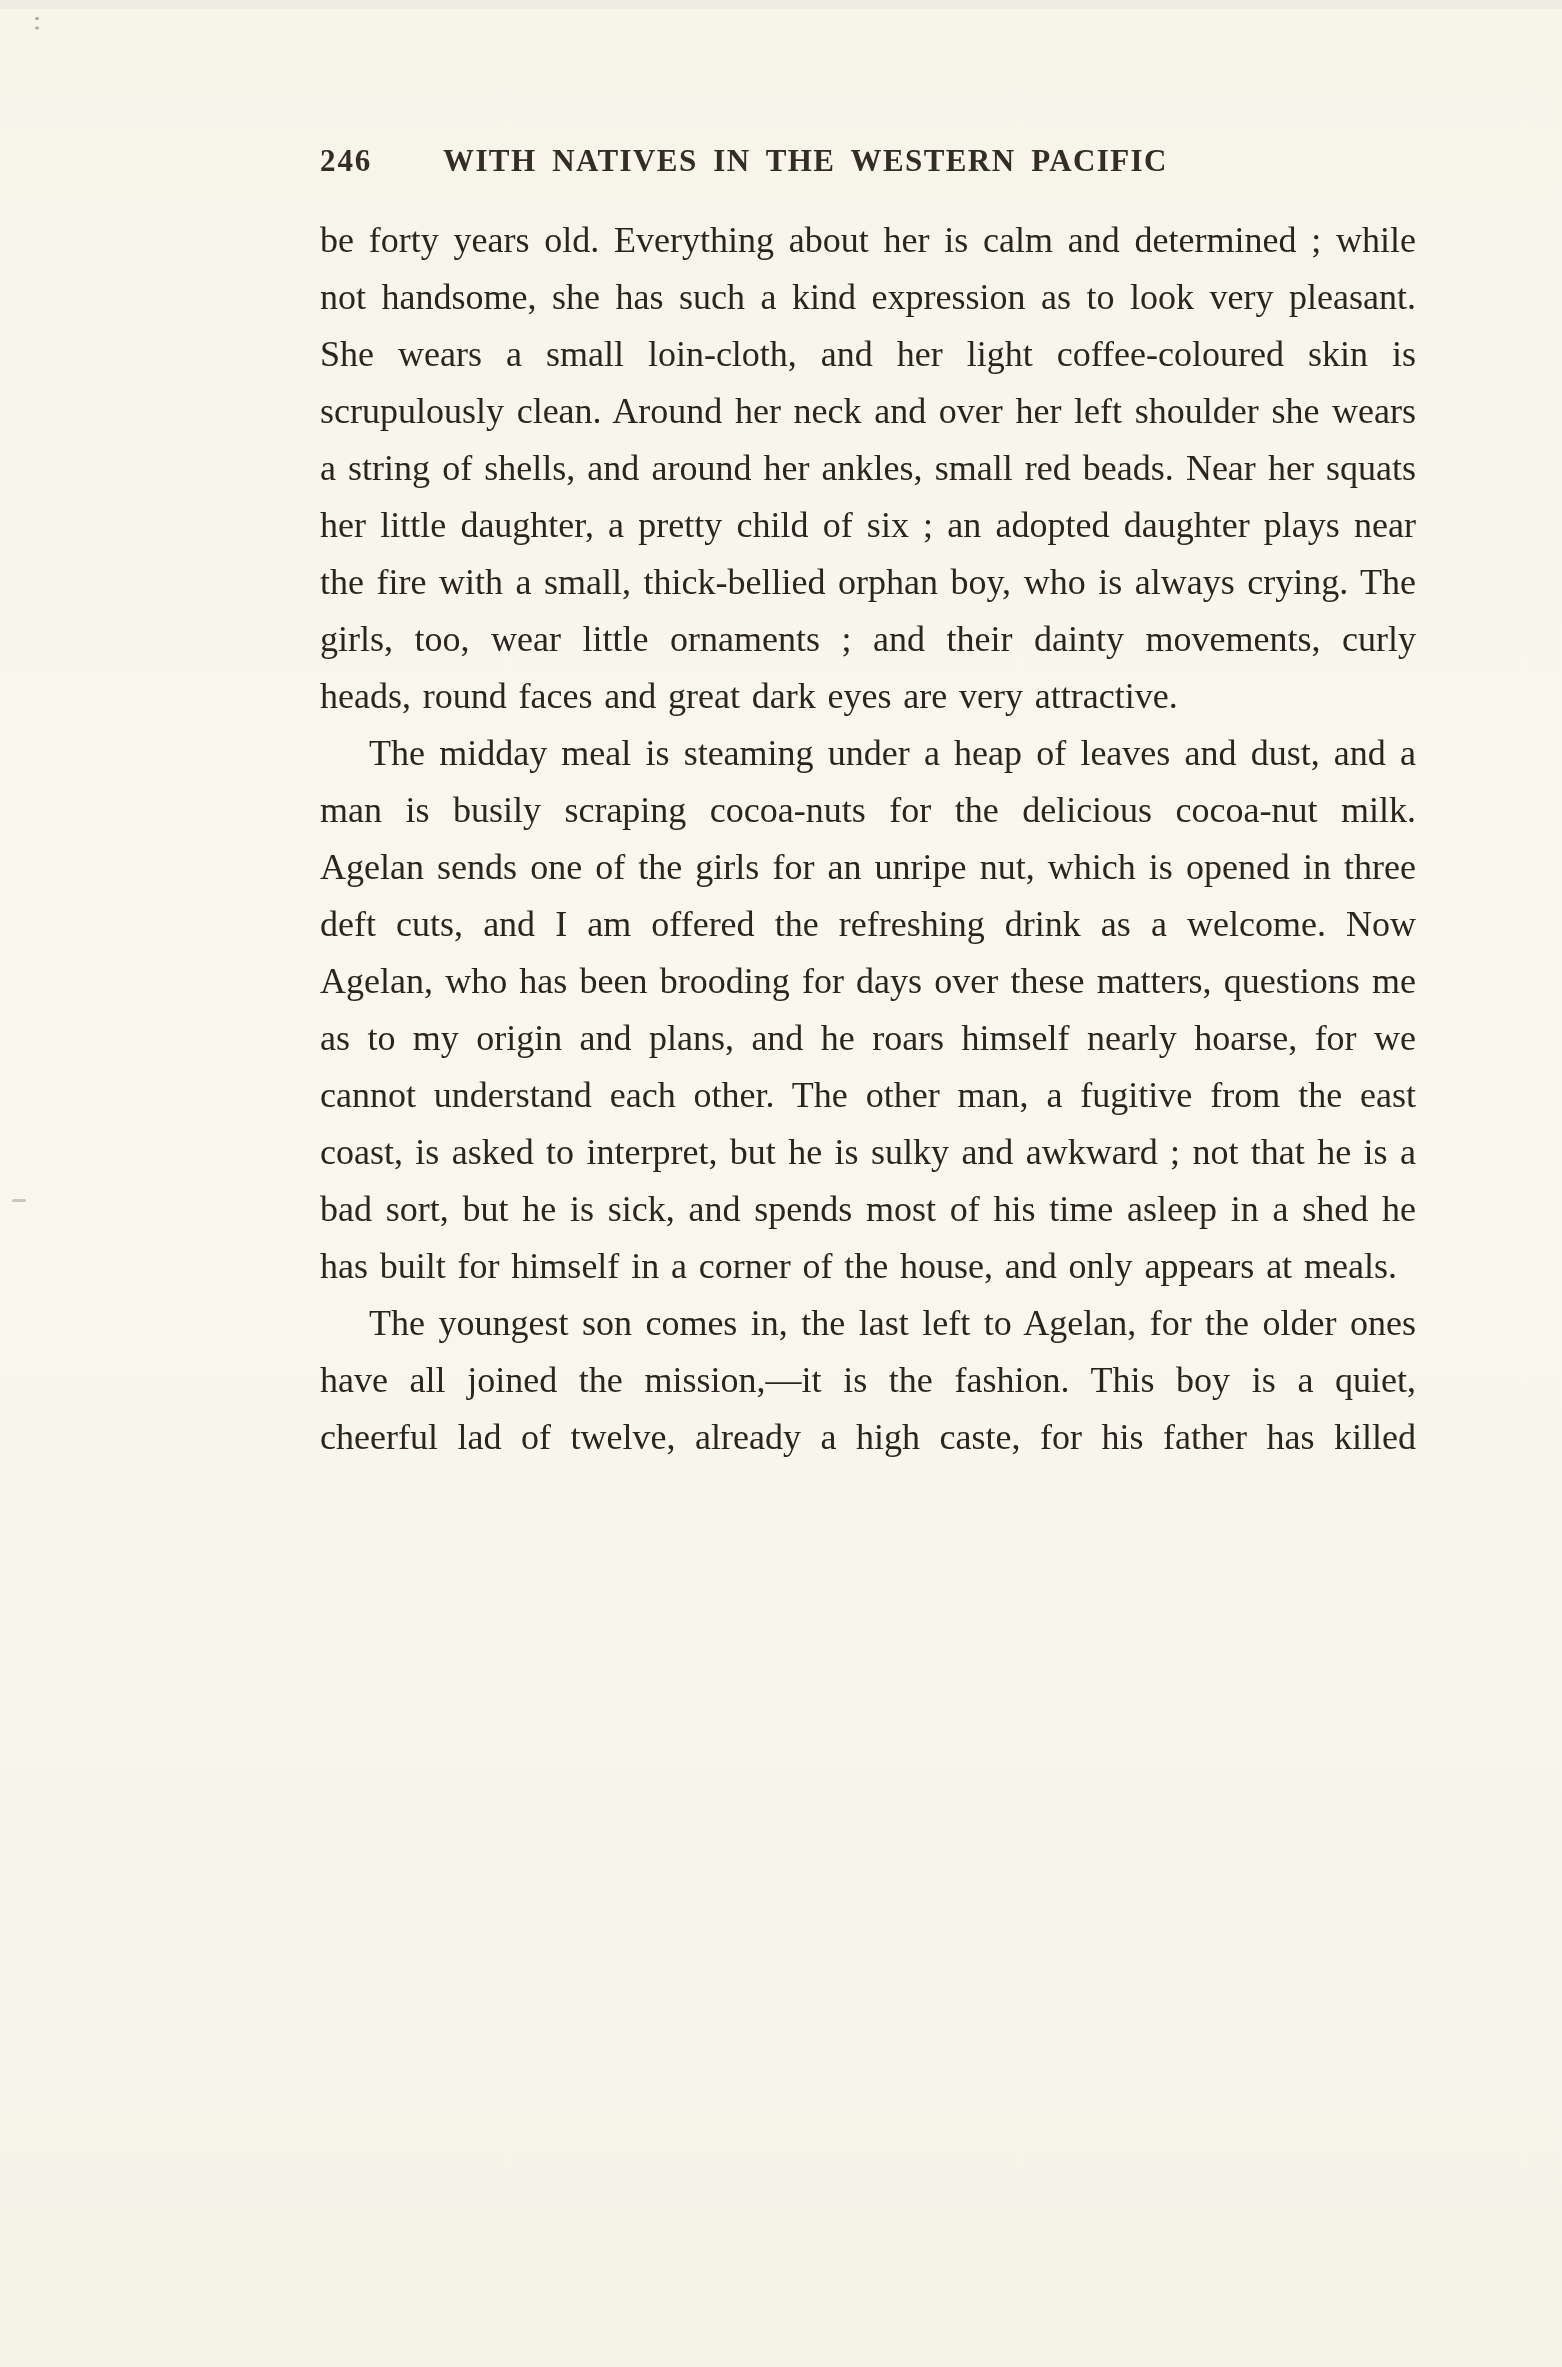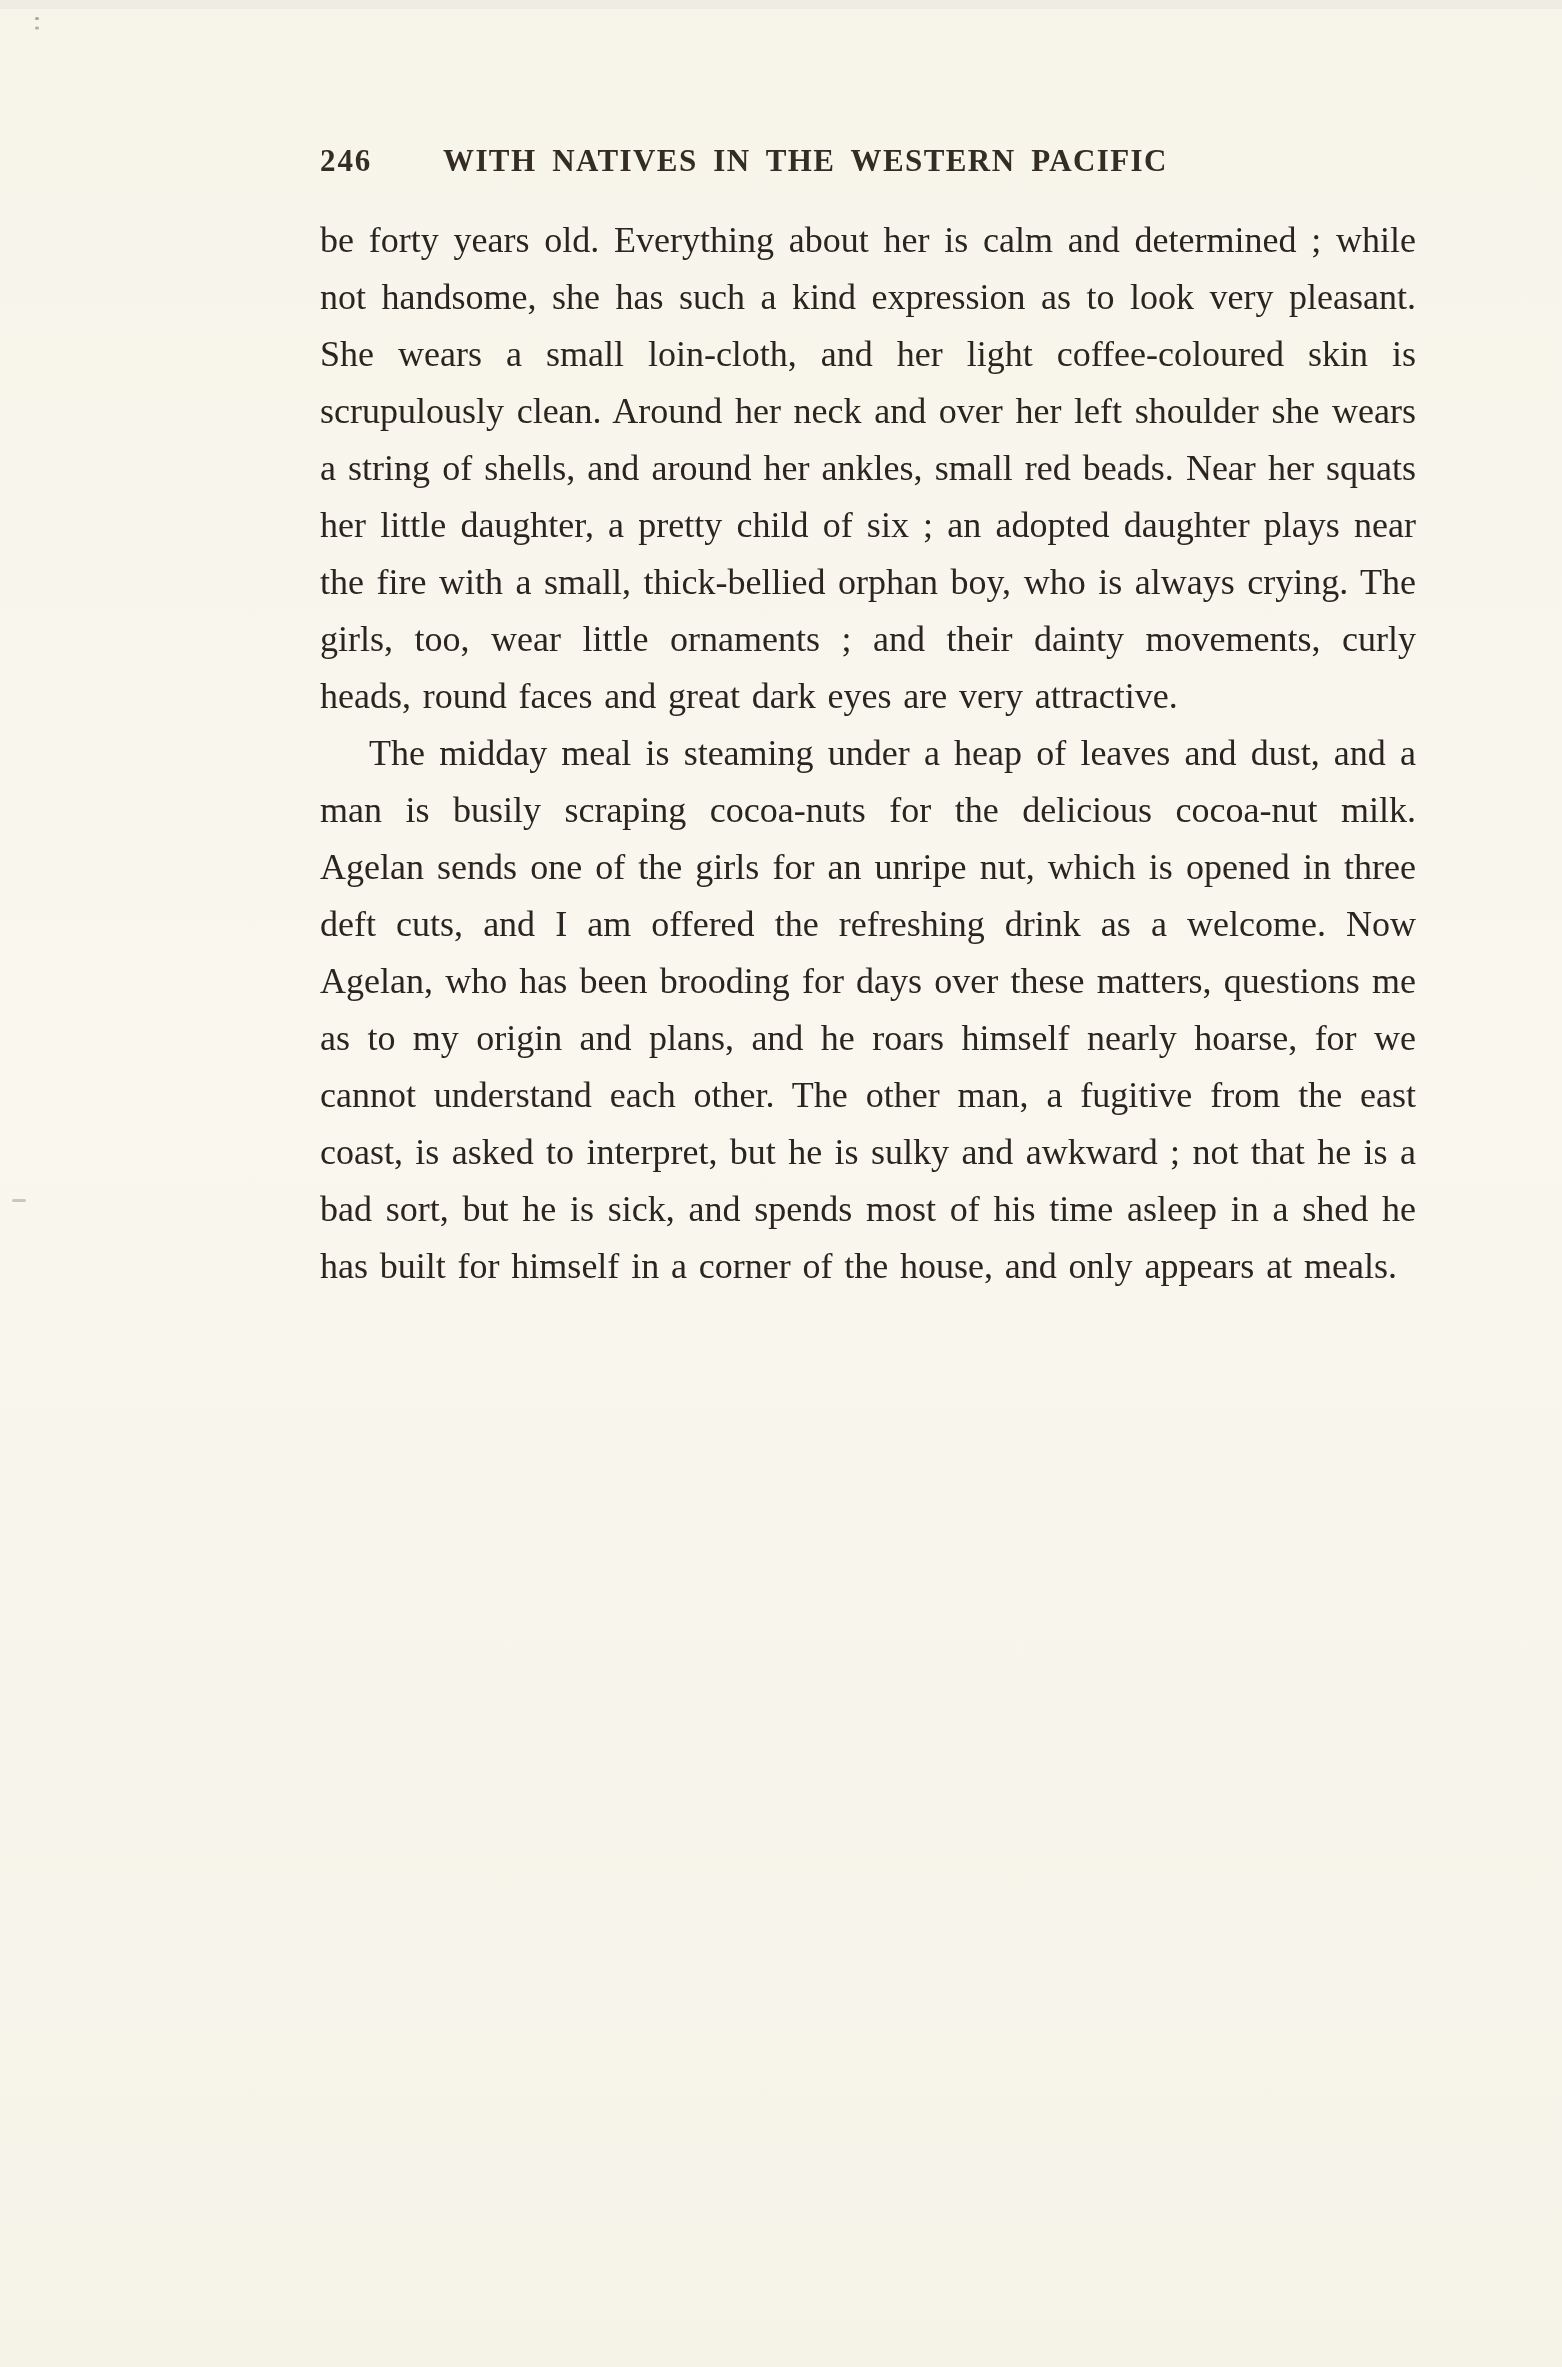--- a/index.html
+++ b/index.html
@@ -91,16 +91,17 @@
   <span class="artifact-dash"></span>
 
   <header class="page-header">
     <span class="page-number">246</span>
     <span class="running-title">WITH NATIVES IN THE WESTERN PACIFIC</span>
   </header>
 
   <main class="text-block">
     <p class="para">be forty years old.  Everything about her is calm and determined ; while not handsome, she has such a kind expression as to look very pleasant.  She wears a small loin-cloth, and her light coffee-coloured skin is scrupulously clean.  Around her neck and over her left shoulder she wears a string of shells, and around her ankles, small red beads.  Near her squats her little daughter, a pretty child of six ; an adopted daughter plays near the fire with a small, thick-bellied orphan boy, who is always crying.  The girls, too, wear little ornaments ; and their dainty movements, curly heads, round faces and great dark eyes are very attractive.</p>
     <p class="para indent">The midday meal is steaming under a heap of leaves and dust, and a man is busily scraping cocoa-nuts for the delicious cocoa-nut milk.  Agelan sends one of the girls for an unripe nut, which is opened in three deft cuts, and I am offered the refreshing drink as a welcome.  Now Agelan, who has been brooding for days over these matters, questions me as to my origin and plans, and he roars himself nearly hoarse, for we cannot understand each other.  The other man, a fugitive from the east coast, is asked to interpret, but he is sulky and awkward ; not that he is a bad sort, but he is sick, and spends most of his time asleep in a shed he has built for himself in a corner of the house, and only appears at meals.</p>
+    <p class="para indent justify-last">The youngest son comes in, the last left to Agelan, for the older ones have all joined the mission,—it is the fashion.  This boy is a quiet, cheerful lad of twelve, already a high caste, for his father has killed</p>
   </main>
 
 </div>
 
 
 </body></html>

